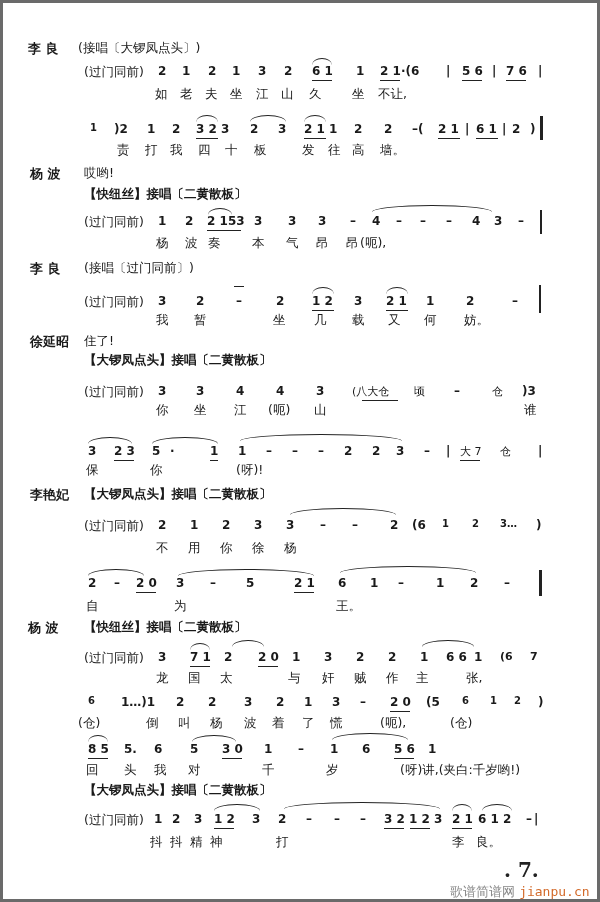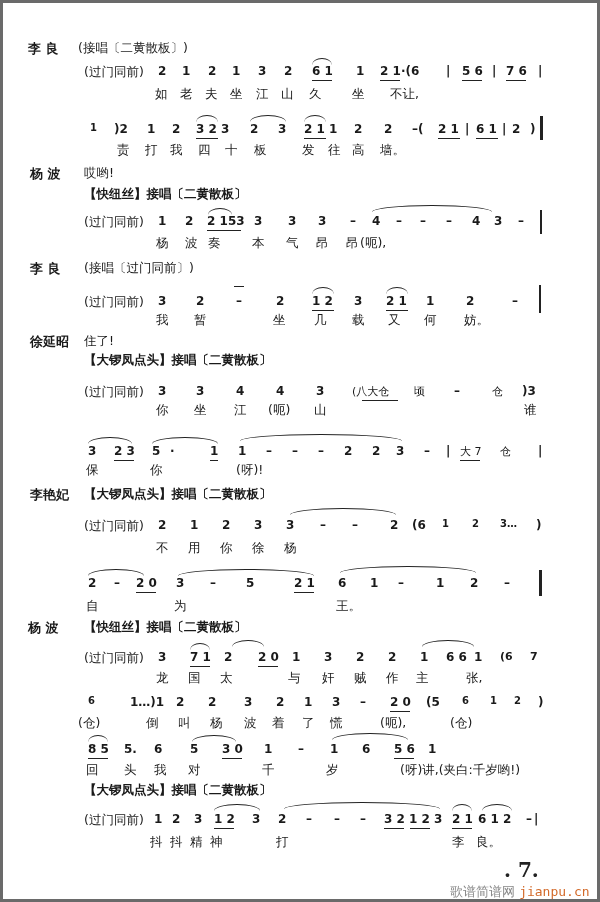--- a/index.html
+++ b/index.html
@@ -29,21 +29,21 @@
 </style>
 </head>
 <body>
 
 <div class="border-top"></div>
 <div class="border-left"></div>
 <div class="border-right"></div>
 <div class="border-bottom"></div>
 
 <div class="line role" style="left:28px;top:40px;">李 良</div>
-<div class="line dir" style="left:78px;top:40px;">(接唱〔二黄散板〕)</div>
+<div class="line dir" style="left:78px;top:40px;">(接唱〔大锣凤点头〕)</div>
 
 <div class="line" style="left:0;top:64px;width:600px;height:20px;">
   <span class="lyr prefix" style="left:84px;">(过门同前)</span>
   <span class="n" style="left:158px;">2</span>
   <span class="n" style="left:182px;">1</span>
   <span class="n" style="left:208px;">2</span>
   <span class="n" style="left:232px;">1</span>
   <span class="n" style="left:258px;">3</span>
   <span class="n" style="left:284px;">2</span>
   <span class="n" style="left:312px;">6 1</span>
@@ -63,21 +63,21 @@
 
 <div class="line" style="left:0;top:86px;width:600px;height:18px;">
   <span class="lyr" style="left:155px;">如</span>
   <span class="lyr" style="left:180px;">老</span>
   <span class="lyr" style="left:205px;">夫</span>
   <span class="lyr" style="left:230px;">坐</span>
   <span class="lyr" style="left:256px;">江</span>
   <span class="lyr" style="left:281px;">山</span>
   <span class="lyr" style="left:309px;">久</span>
   <span class="lyr" style="left:352px;">坐</span>
-  <span class="lyr" style="left:378px;margin-left:12px;">不让,</span>
+  <span class="lyr" style="left:378px;">不让,</span>
 </div>
 
 <div class="line" style="left:0;top:122px;width:600px;height:20px;">
   <span class="n" style="left:90px;font-size:10px;">1</span>
   <span class="n" style="left:114px;">)2</span>
   <span class="n" style="left:147px;">1</span>
   <span class="n" style="left:172px;">2</span>
   <span class="n" style="left:196px;">3 2 3</span>
   <span class="n" style="left:250px;">2</span>
   <span class="n" style="left:278px;">3</span>
@@ -334,21 +334,21 @@
   <span class="lyr" style="left:288px;">与</span>
   <span class="lyr" style="left:322px;">奸</span>
   <span class="lyr" style="left:354px;">贼</span>
   <span class="lyr" style="left:386px;">作</span>
   <span class="lyr" style="left:416px;">主</span>
   <span class="lyr" style="left:466px;">张,</span>
 </div>
 
 <div class="line" style="left:0;top:695px;width:600px;height:20px;">
   <span class="n" style="left:88px;font-size:10px;">6</span>
-  <span class="n" style="left:130px;">1…)1</span>
+  <span class="n" style="left:121px;">1…)1</span>
   <span class="n" style="left:176px;">2</span>
   <span class="n" style="left:208px;">2</span>
   <span class="n" style="left:244px;">3</span>
   <span class="n" style="left:276px;">2</span>
   <span class="n" style="left:304px;">1</span>
   <span class="n" style="left:332px;">3</span>
   <span class="n" style="left:360px;">–</span>
   <span class="n" style="left:390px;">2 0</span>
   <span class="n" style="left:426px;">(5</span>
   <span class="n" style="left:462px;font-size:10px;">6</span>

